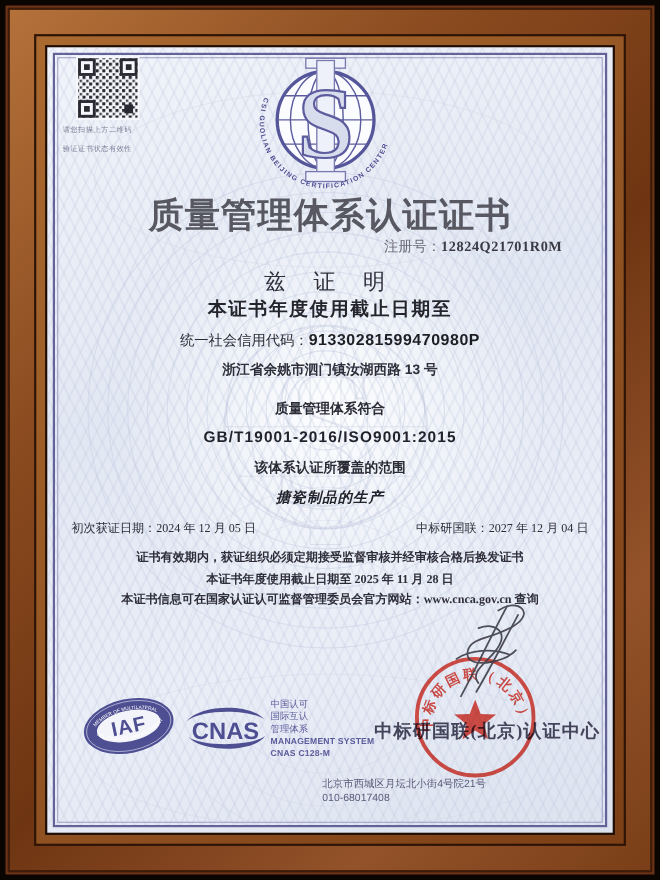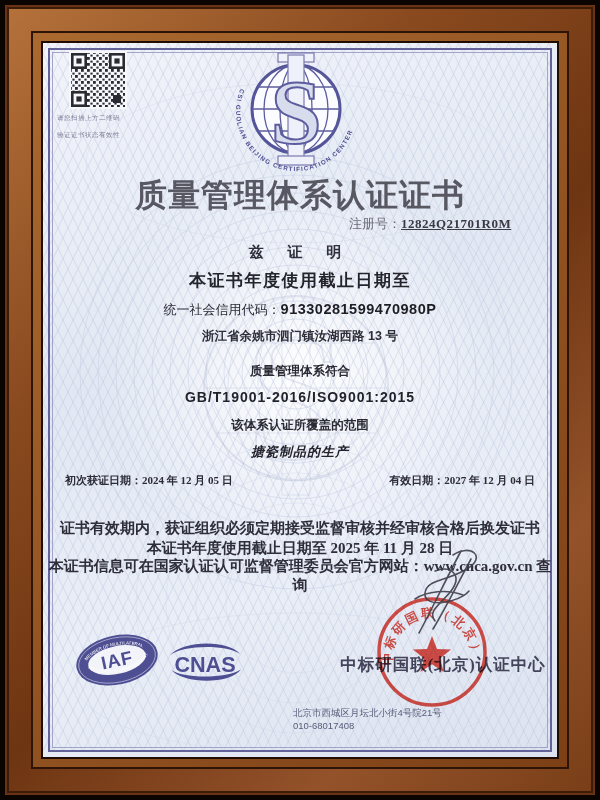--- a/index.html
+++ b/index.html
@@ -27,31 +27,31 @@
   }
   .paper::before{content:"";position:absolute;inset:5px;border:2px solid #63639a;z-index:5;pointer-events:none;}
   .paper::after{content:"";position:absolute;inset:9px;border:1px solid #a3a3c8;z-index:5;pointer-events:none;}
   .bg-svg{position:absolute;inset:0;z-index:0;}
   .abs{position:absolute;z-index:6;}
   .ctr{left:0;width:100%;text-align:center;}
   
   .qr-cap{font-size:6.5px;color:#7c7c96;letter-spacing:.5px;font-family:"Liberation Sans",sans-serif;}
   .title{font-size:32px;color:#585862;font-weight:600;letter-spacing:1px;}
   .regline{font-size:13px;color:#6b6b78;}
-  .regline b{color:#3a3a44;font-weight:600;letter-spacing:.5px;text-decoration:underline;}
-  .certify{font-size:15px;font-weight:700;letter-spacing:10px;color:#30303c;}
+  .regline b{color:#3a3a44;font-weight:600;letter-spacing:.5px;}
+  .certify{font-size:20px;font-weight:400;letter-spacing:10px;color:#30303c;}
   .company{font-size:17px;font-weight:700;letter-spacing:1.5px;color:#24242c;font-family:"Liberation Sans",sans-serif;}
   .codeline{font-size:13px;font-weight:400;color:#2b2b35;}
   .codeline b{font-family:"Liberation Sans",sans-serif;font-size:14.5px;letter-spacing:.5px;color:#1d1d24;}
   .addr{font-size:12.5px;font-weight:600;color:#2e2e3a;font-family:"Liberation Sans",sans-serif;}
   .stdintro{font-size:12.5px;font-weight:700;color:#2b2b36;font-family:"Liberation Sans",sans-serif;}
   .stdcode{font-size:14px;font-weight:700;letter-spacing:1px;color:#22222c;font-family:"Liberation Sans",sans-serif;}
   .scope{font-size:13px;font-weight:700;letter-spacing:1px;color:#22222c;font-family:"Liberation Sans",sans-serif;font-style:italic;}
-  .dates{display:flex;justify-content:space-between;padding:0 22px;font-size:11px;color:#2c2c38;font-weight:700;}
-  .note{font-size:15px;color:#2e2e3a;font-weight:600;margin-top:20px;}
+  .dates{display:flex;justify-content:space-between;padding:0 22px;font-size:11px;color:#2c2c38;font-weight:400;}
+  .note{font-size:11px;color:#2e2e3a;font-weight:600;}
   .issuer-name{font-size:16.5px;color:#43435a;font-weight:600;letter-spacing:1px;}
   .issuer-contact{font-size:9.5px;color:#5a5a78;line-height:13px;font-family:"Liberation Sans",sans-serif;}
   .cnas-block{font-family:"Liberation Sans",sans-serif;color:#5b5b9b;font-size:8.5px;line-height:11px;}
   .cnas-block .en{font-weight:700;font-size:7.8px;letter-spacing:.2px;}
 </style>
 </head>
 <body>
 
 <div class="f0">
 <div class="f1">
@@ -172,21 +172,21 @@
   </div>
   <div class="abs ctr addr" style="top:285px">浙江省余姚市泗门镇汝湖西路 13 号</div>
 
   <div class="abs ctr stdintro" style="top:320px">质量管理体系符合</div>
   <div class="abs ctr stdcode" style="top:346px">GB/T19001-2016/ISO9001:2015</div>
   <div class="abs ctr stdintro" style="top:374px">该体系认证所覆盖的范围</div>
   <div class="abs ctr scope" style="top:400px">搪瓷制品的生产</div>
 
   <div class="abs dates" style="top:430px;left:0;width:100%">
     <span><span>初次获证日期：</span><span>2024 年 12 月 05 日</span></span>
-    <span><span>有效日期：</span><span>2027 年 12 月 04 日</span></span>
+    <span><span>中标研国联：</span><span>2027 年 12 月 04 日</span></span>
   </div>
 
   <div class="abs ctr note" style="top:456px">证书有效期内，获证组织必须定期接受监督审核并经审核合格后换发证书</div>
   <div class="abs ctr note" style="top:476px">本证书年度使用截止日期至 2025 年 11 月 28 日</div>
   <div class="abs ctr note" style="top:494px">本证书信息可在国家认证认可监督管理委员会官方网站：www.cnca.gov.cn 查询</div>
 
   <div class="abs issuer-name" style="top:611px;left:240px;width:320px;text-align:center">中标研国联(北京)认证中心</div>
 
   <svg class="abs" style="left:330px;top:548px;z-index:7;mix-blend-mode:multiply" width="118" height="118" viewBox="0 0 118 118">
     <defs>
@@ -229,20 +229,27 @@
       </text>
     </g>
   </svg>
 
   <svg class="abs" style="left:122px;top:594px" width="80" height="50" viewBox="0 0 100 60">
     <path d="M 6,22 C 22,2 80,2 94,20 C 78,8 22,8 6,22 Z" fill="#4e4e92"></path>
     <path d="M 8,40 C 24,58 82,58 95,39 C 79,51 22,51 8,40 Z" fill="#4e4e92"></path>
     <text x="50" y="42" text-anchor="middle" font-size="27" font-weight="bold" font-family="Liberation Sans,sans-serif" fill="#4e4e92">CNAS</text>
   </svg>
 
+  <div class="abs cnas-block" style="left:203px;top:592px">
+    <div>中国认可</div>
+    <div>国际互认</div>
+    <div>管理体系</div>
+    <div class="en">MANAGEMENT SYSTEM</div>
+    <div class="en">CNAS C128-M</div>
+  </div>
 
   <div class="abs issuer-contact" style="top:663px;left:250px;width:300px;text-align:left">
     <div>北京市西城区月坛北小街4号院21号</div>
     <div>010-68017408</div>
   </div>
 
 </div>
 
 </div>
             </div>

